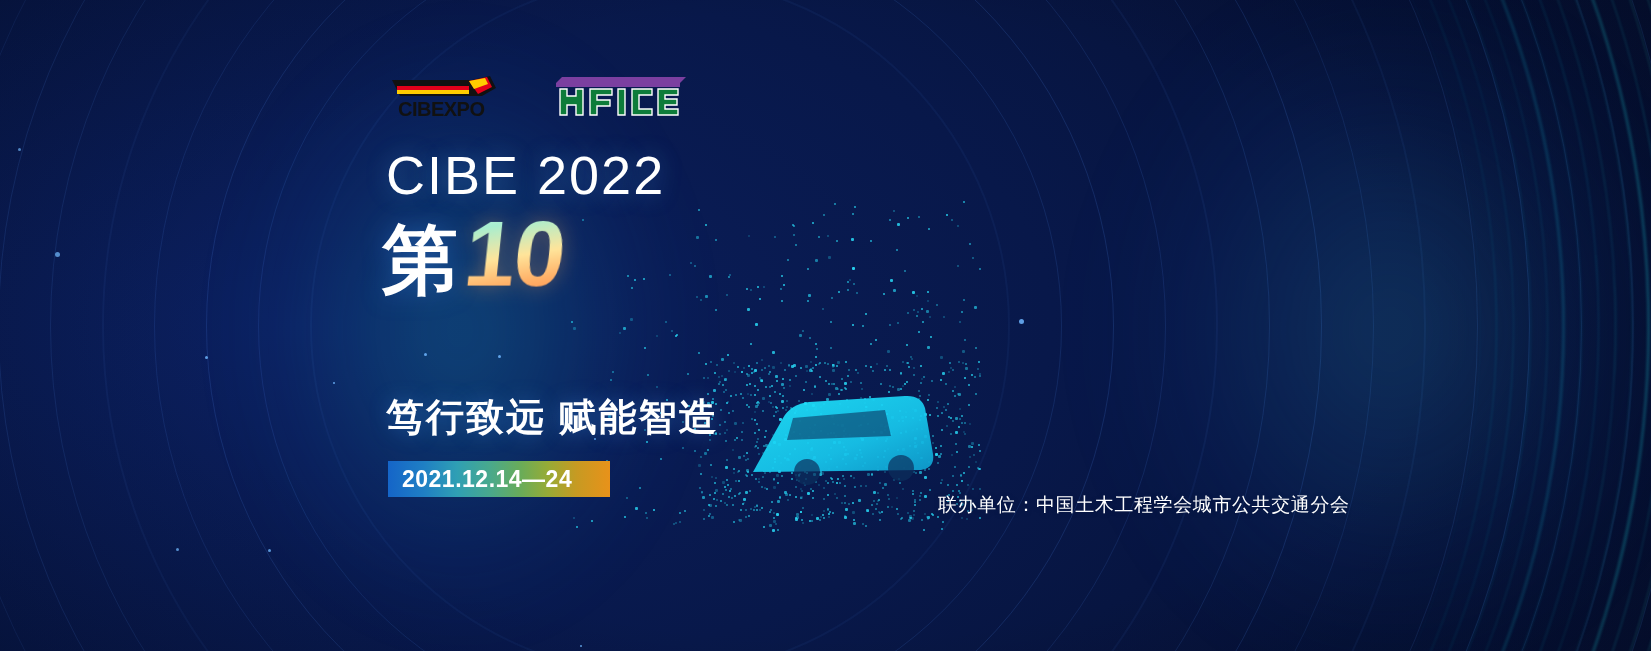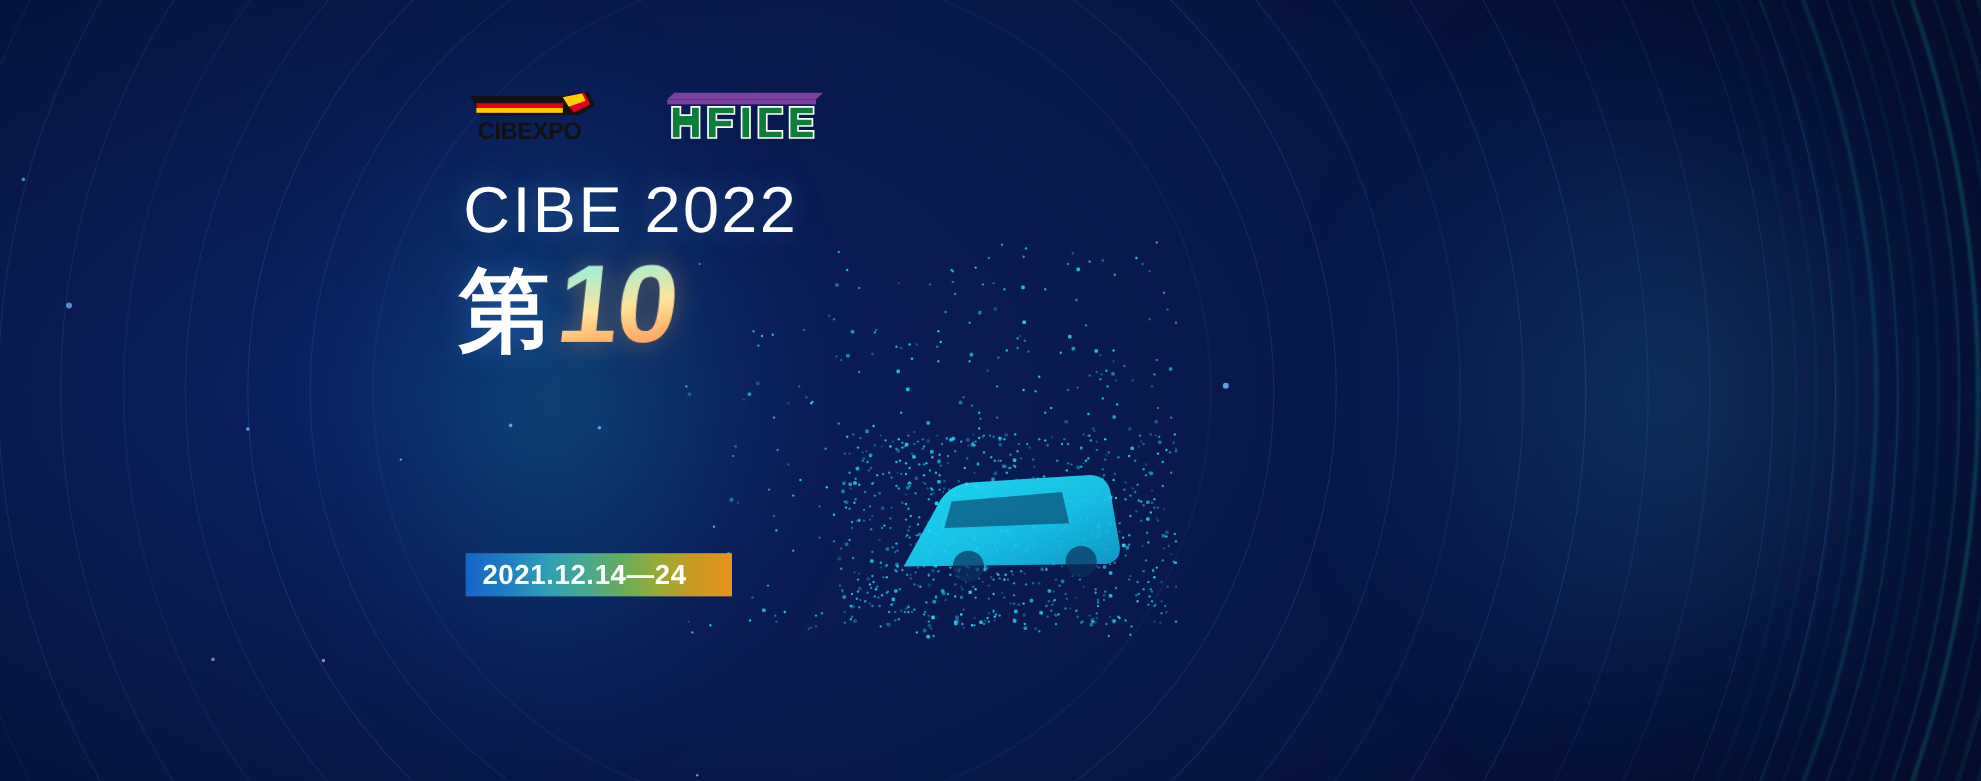--- a/index.html
+++ b/index.html
@@ -1288,23 +1288,25 @@
     </div>
 
     <div class="cibe-line">CIBE 2022</div>
 
     <div class="zh-title">
       <span>第</span>
       <span class="num">10</span>
     </div>
 
 
+    <div class="slogan">笃行致远 赋能智造</div>
 
     <div class="datebar">
       <span>2021.12.14—24</span>
       <span class="gap"></span>
     </div>
 
     <div class="organizers">
+      <div>联办单位：中国土木工程学会城市公共交通分会</div>
     </div>
 
   </div>
 </div>
 
 </body></html>

